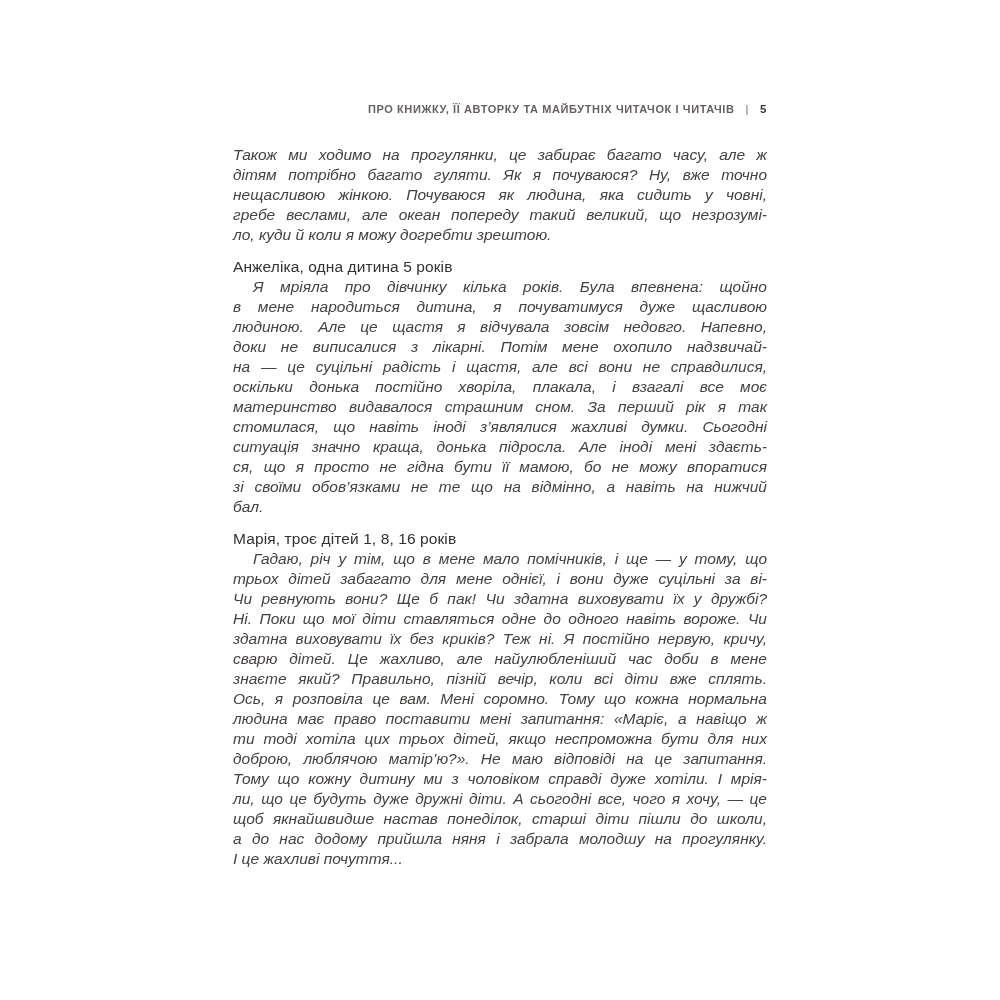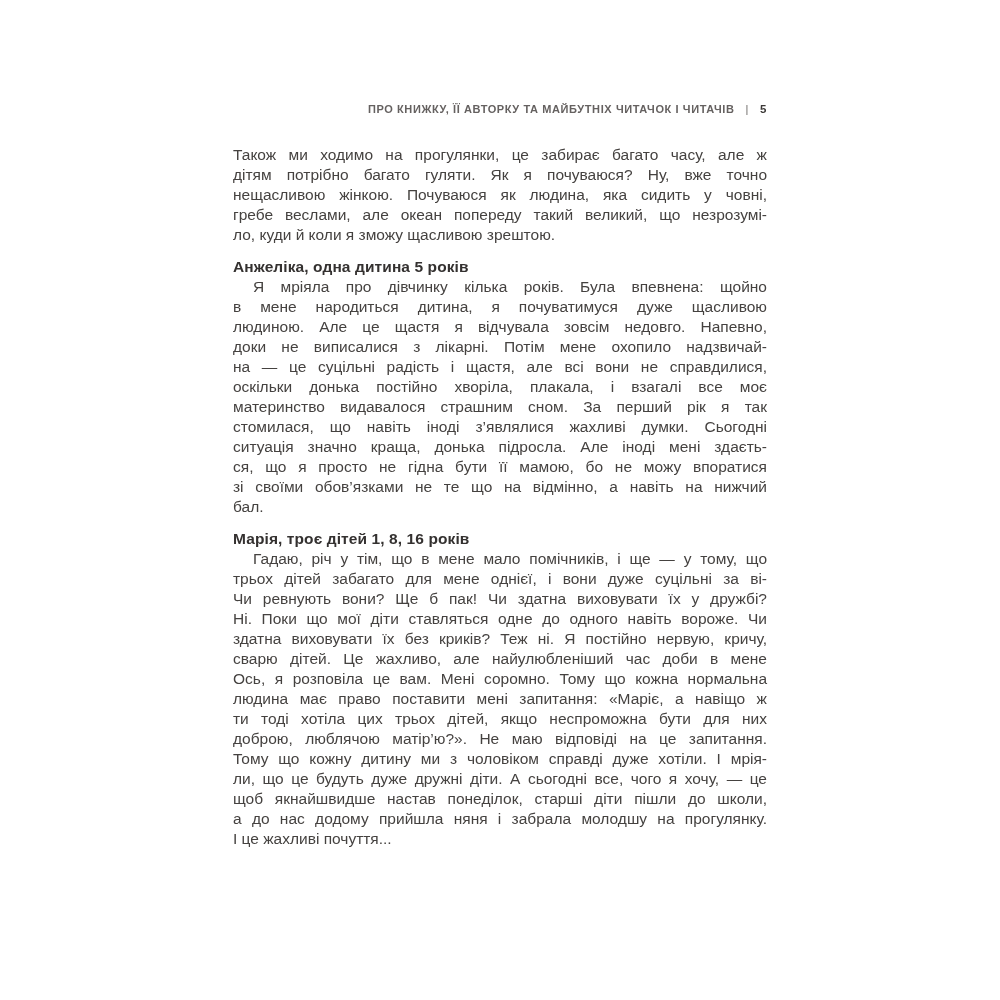--- a/index.html
+++ b/index.html
@@ -42,55 +42,56 @@
   .content {
     position: absolute;
     top: 145px;
     left: 233px;
     width: 534px;
     color: #454240;
     font-size: 15.5px;
     line-height: 20px;
   }
   .paragraph .line {
+    font-style: italic;
     text-align: justify;
     text-align-last: justify;
     text-justify: inter-word;
     white-space: normal;
   }
   .paragraph .line.last {
     text-align-last: left;
   }
   .paragraph .line.indent {
     text-indent: 20px;
   }
   .heading {
     font-style: normal;
-    font-weight: 700;
+    font-weight: 400;
     color: #343130;
     margin-top: 12px;
     letter-spacing: 0.1px;
   }
 </style>
 </head>
 <body>
 
 <div class="page">
 
   <div class="running-header">
     <span>ПРО КНИЖКУ, ЇЇ АВТОРКУ ТА МАЙБУТНІХ ЧИТАЧОК І ЧИТАЧІВ</span><span class="sep">|</span><span class="pagenum">5</span>
   </div>
 
   <div class="content">
       <div class="paragraph">
         <div class="line">Також ми ходимо на прогулянки, це забирає багато часу, але ж</div>
         <div class="line">дітям потрібно багато гуляти. Як я почуваюся? Ну, вже точно</div>
         <div class="line">нещасливою жінкою. Почуваюся як людина, яка сидить у човні,</div>
         <div class="line">гребе веслами, але океан попереду такий великий, що незрозумі-</div>
-        <div class="line last">ло, куди й коли я зможу щасливою зрештою.</div>
+        <div class="line last">ло, куди й коли я можу догребти зрештою.</div>
       </div>
       <div class="heading">Анжеліка, одна дитина 5 років</div>
       <div class="paragraph">
         <div class="line indent">Я мріяла про дівчинку кілька років. Була впевнена: щойно</div>
         <div class="line">в мене народиться дитина, я почуватимуся дуже щасливою</div>
         <div class="line">людиною. Але це щастя я відчувала зовсім недовго. Напевно,</div>
         <div class="line">доки не виписалися з лікарні. Потім мене охопило надзвичай-</div>
         <div class="line">на — це суцільні радість і щастя, але всі вони не справдилися,</div>
         <div class="line">оскільки донька постійно хворіла, плакала, і взагалі все моє</div>
         <div class="line">материнство видавалося страшним сном. За перший рік я так</div>
@@ -101,20 +102,21 @@
         <div class="line last">бал.</div>
       </div>
       <div class="heading">Марія, троє дітей 1, 8, 16 років</div>
       <div class="paragraph">
         <div class="line indent">Гадаю, річ у тім, що в мене мало помічників, і ще — у тому, що</div>
         <div class="line">трьох дітей забагато для мене однієї, і вони дуже суцільні за ві-</div>
         <div class="line">Чи ревнують вони? Ще б пак! Чи здатна виховувати їх у дружбі?</div>
         <div class="line">Ні. Поки що мої діти ставляться одне до одного навіть вороже. Чи</div>
         <div class="line">здатна виховувати їх без криків? Теж ні. Я постійно нервую, кричу,</div>
         <div class="line">сварю дітей. Це жахливо, але найулюбленіший час доби в мене</div>
+        <div class="line">знаєте який? Правильно, пізній вечір, коли всі діти вже сплять.</div>
         <div class="line">Ось, я розповіла це вам. Мені соромно. Тому що кожна нормальна</div>
         <div class="line">людина має право поставити мені запитання: «Маріє, а навіщо ж</div>
         <div class="line">ти тоді хотіла цих трьох дітей, якщо неспроможна бути для них</div>
         <div class="line">доброю, люблячою матір’ю?». Не маю відповіді на це запитання.</div>
         <div class="line">Тому що кожну дитину ми з чоловіком справді дуже хотіли. І мрія-</div>
         <div class="line">ли, що це будуть дуже дружні діти. А сьогодні все, чого я хочу, — це</div>
         <div class="line">щоб якнайшвидше настав понеділок, старші діти пішли до школи,</div>
         <div class="line">а до нас додому прийшла няня і забрала молодшу на прогулянку.</div>
         <div class="line last">І це жахливі почуття...</div>
       </div>

